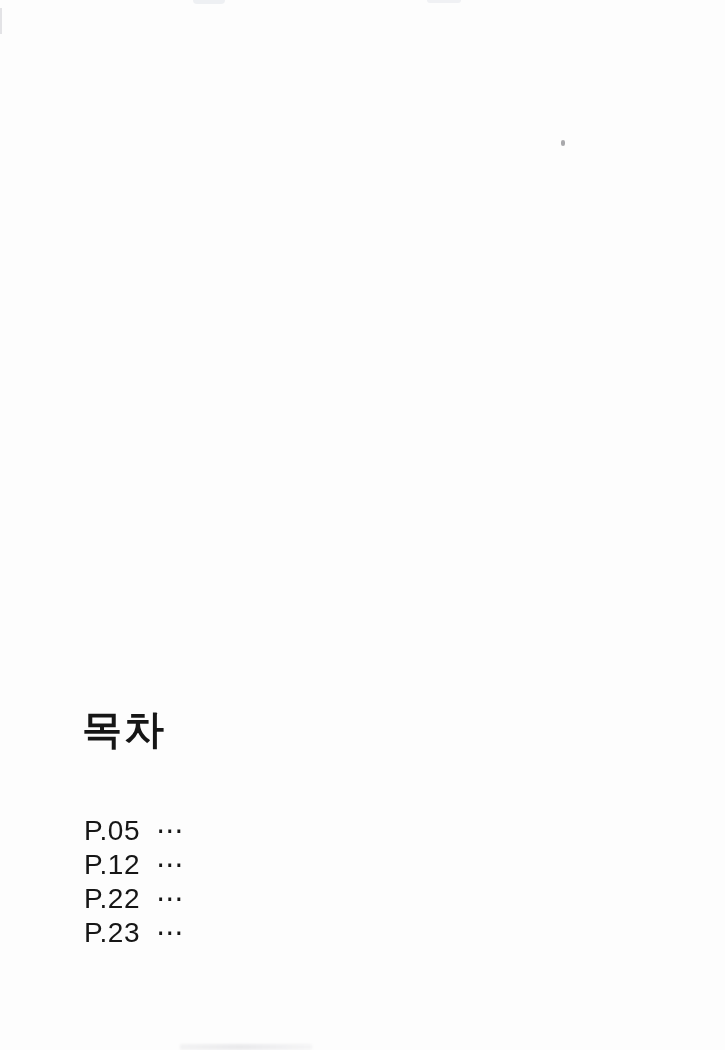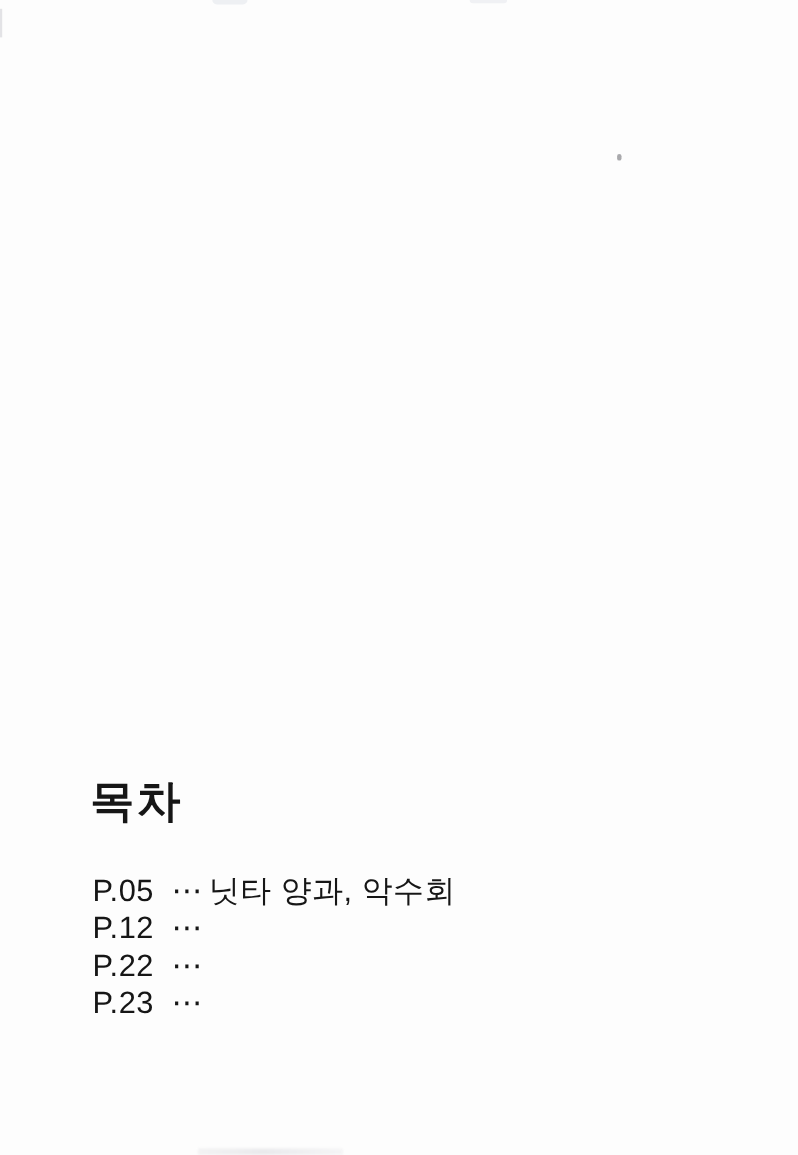--- a/index.html
+++ b/index.html
@@ -29,21 +29,21 @@
     top: 706px;
     font-size: 40px;
     line-height: 46px;
     font-weight: 700;
     letter-spacing: 2px;
     color: var(--text-color);
   }
   .toc-list {
     position: absolute;
     left: 84px;
-    top: 793px;
+    top: 814px;
     font-size: 28px;
     line-height: 34px;
     font-weight: 500;
     color: var(--text-color);
     white-space: nowrap;
   }
   .toc-row {
     display: flex;
     align-items: baseline;
   }
@@ -90,21 +90,20 @@
 
 <div class="scan-page">
 
   <div class="toc-heading">목차</div>
 
   <div class="toc-list">
 
     <div class="toc-row">
       <span class="toc-page">P.05</span>
       <span class="toc-sep">⋯</span>
-      <span class="toc-title">닛타 양과, 악수회</span>
     </div>
 
     <div class="toc-row">
       <span class="toc-page">P.12</span>
       <span class="toc-sep">⋯</span>
     </div>
 
     <div class="toc-row">
       <span class="toc-page">P.22</span>
       <span class="toc-sep">⋯</span>

